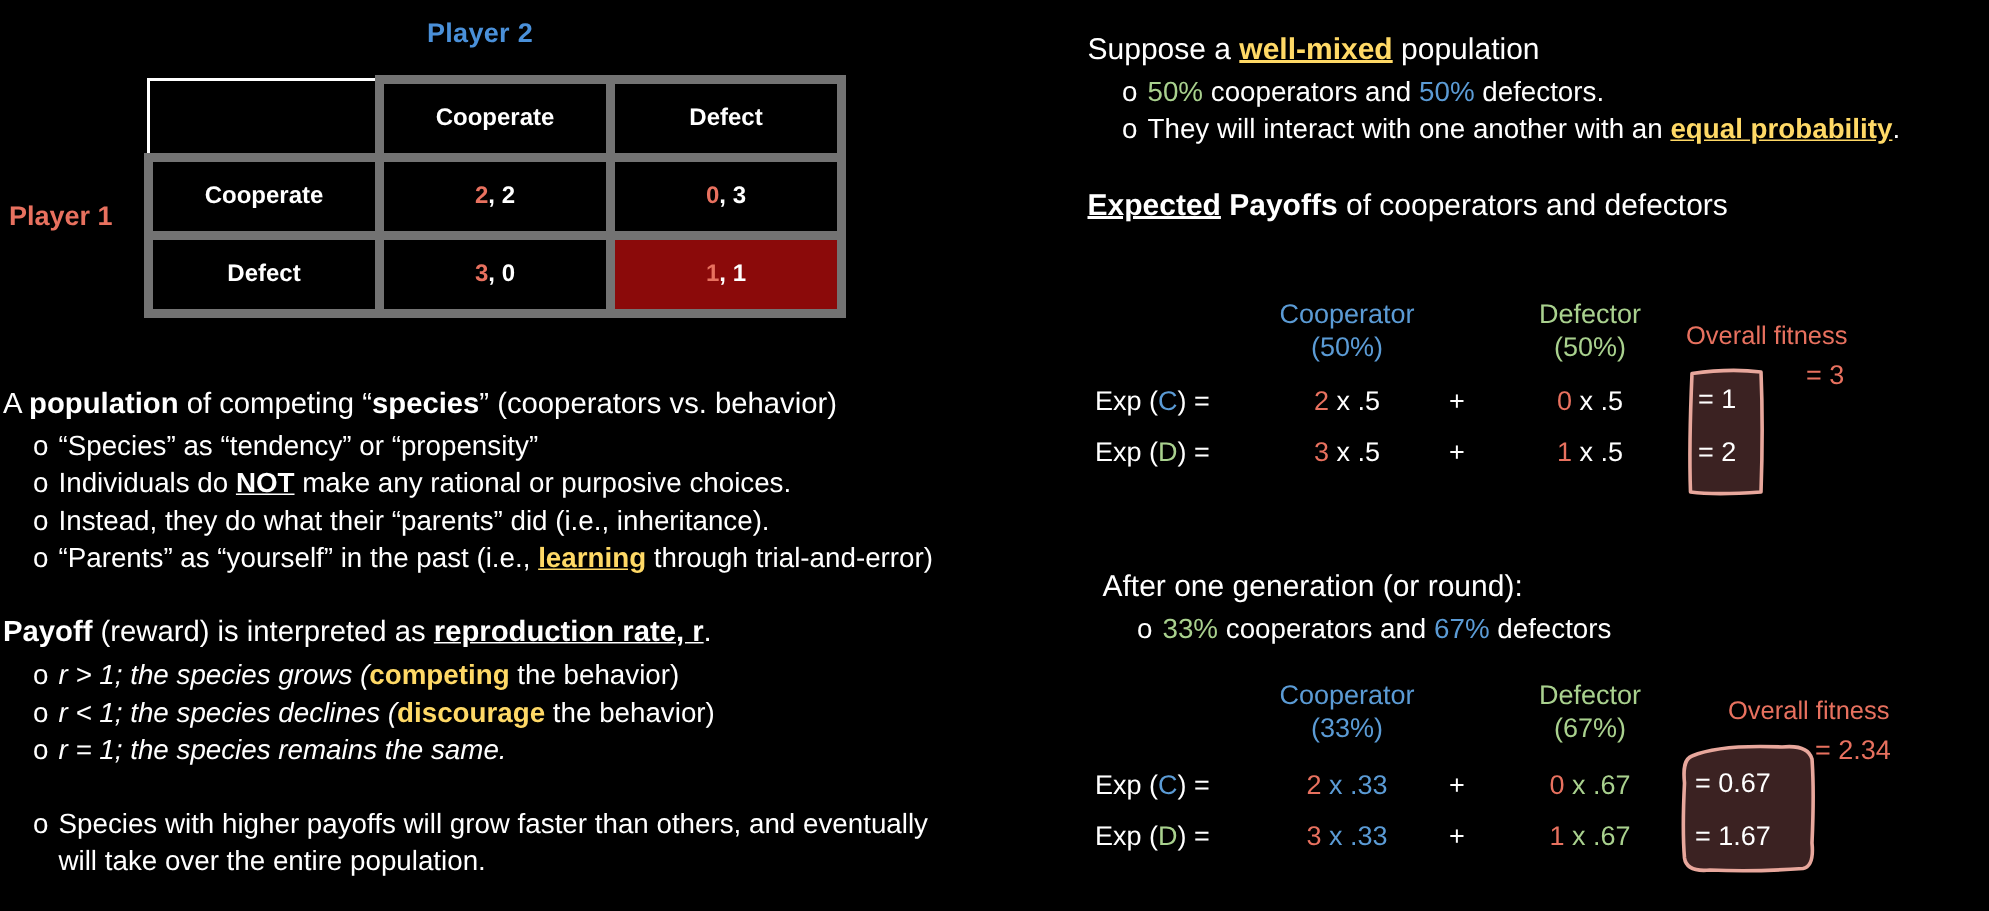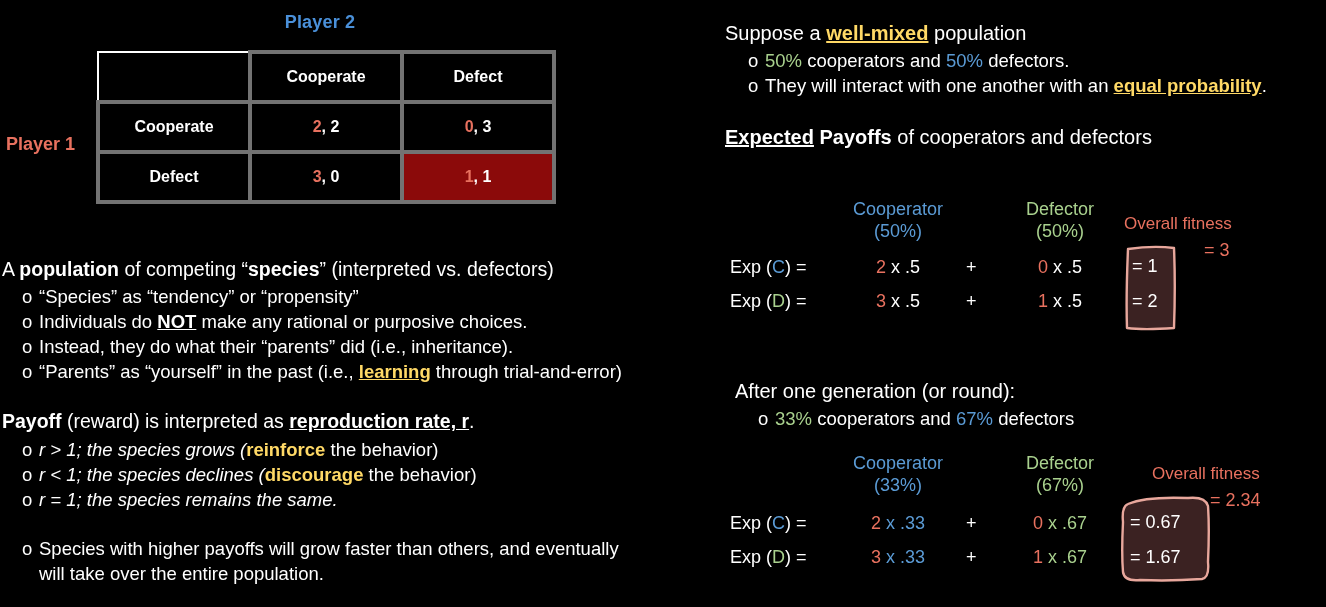--- a/index.html
+++ b/index.html
@@ -55,21 +55,21 @@
     color: #e8715f;
   }
 
   #payoff-matrix {
     position: absolute;
     left: 96px; top: 50px;
     border-collapse: collapse;
     table-layout: fixed;
   }
   #payoff-matrix td {
-    border: 4px solid #737373;
+    border: 6px solid #737373;
     width: 148px;
     height: 46px;
     text-align: center;
     vertical-align: middle;
     font-size: 16px;
     font-weight: bold;
     background: #000000;
     padding: 0;
   }
   #payoff-matrix td.corner { border: 2px solid #ffffff; }
@@ -192,33 +192,33 @@
         <td><span class="p1">0</span><span class="p2">,&nbsp;</span><span class="p2">3</span></td>
       </tr>
       <tr>
         <td>Defect</td>
         <td><span class="p1">3</span><span class="p2">,&nbsp;</span><span class="p2">0</span></td>
         <td class="hl"><span class="p1">1</span><span class="p2">,&nbsp;</span><span class="p2">1</span></td>
       </tr>
     </tbody>
       </table>
 
-    <div class="body-text" style="top:257px;"><span>A </span><span class="b">population</span><span> of competing “</span><span class="b">species</span><span>” (interpreted vs. defectors)</span></div>
+    <div class="body-text" style="top:257px;"><span>A </span><span class="b">population</span><span> of competing “</span><span class="b">species</span><span>” (cooperators vs. behavior)</span></div>
 
     <div class="bullet" style="top:284px;"><span class="o">o</span><span>“Species” as “tendency” or “propensity”</span></div>
 
     <div class="bullet" style="top:309px;"><span class="o">o</span><span>Individuals do </span><span class="b u">NOT</span><span> make any rational or purposive choices.</span></div>
 
     <div class="bullet" style="top:334px;"><span class="o">o</span><span>Instead, they do what their “parents” did (i.e., inheritance).</span></div>
 
     <div class="bullet" style="top:359px;"><span class="o">o</span><span>“Parents” as “yourself” in the past (i.e., </span><span class="b u gold">learning</span><span> through trial-and-error)</span></div>
 
     <div class="body-text" style="top:409px;"><span class="b">Payoff</span><span> (reward) is interpreted as </span><span class="b u">reproduction rate, r</span><span>.</span></div>
 
-    <div class="bullet" style="top:437px;"><span class="o">o</span><span class="i"><span>r &gt; 1; the species grows (</span></span><span class="b gold">reinforce</span><span> the behavior)</span></div>
+    <div class="bullet" style="top:437px;"><span class="o">o</span><span class="i"><span>r &gt; 1; the species grows (</span></span><span class="b gold">competing</span><span> the behavior)</span></div>
 
     <div class="bullet" style="top:462px;"><span class="o">o</span><span class="i"><span>r &lt; 1; the species declines (</span></span><span class="b gold">discourage</span><span> the behavior)</span></div>
 
     <div class="bullet i" style="top:487px;"><span class="o" style="font-style:normal;">o</span><span>r = 1; the species remains the same.</span></div>
 
     <div class="bullet" style="top:561px; left:39px;"><span>will take over the entire population.</span></div>
     <div class="bullet" style="top:536px;"><span class="o">o</span><span>Species with higher payoffs will grow faster than others, and eventually</span></div>
   </div>
 
   <div id="right-col">

